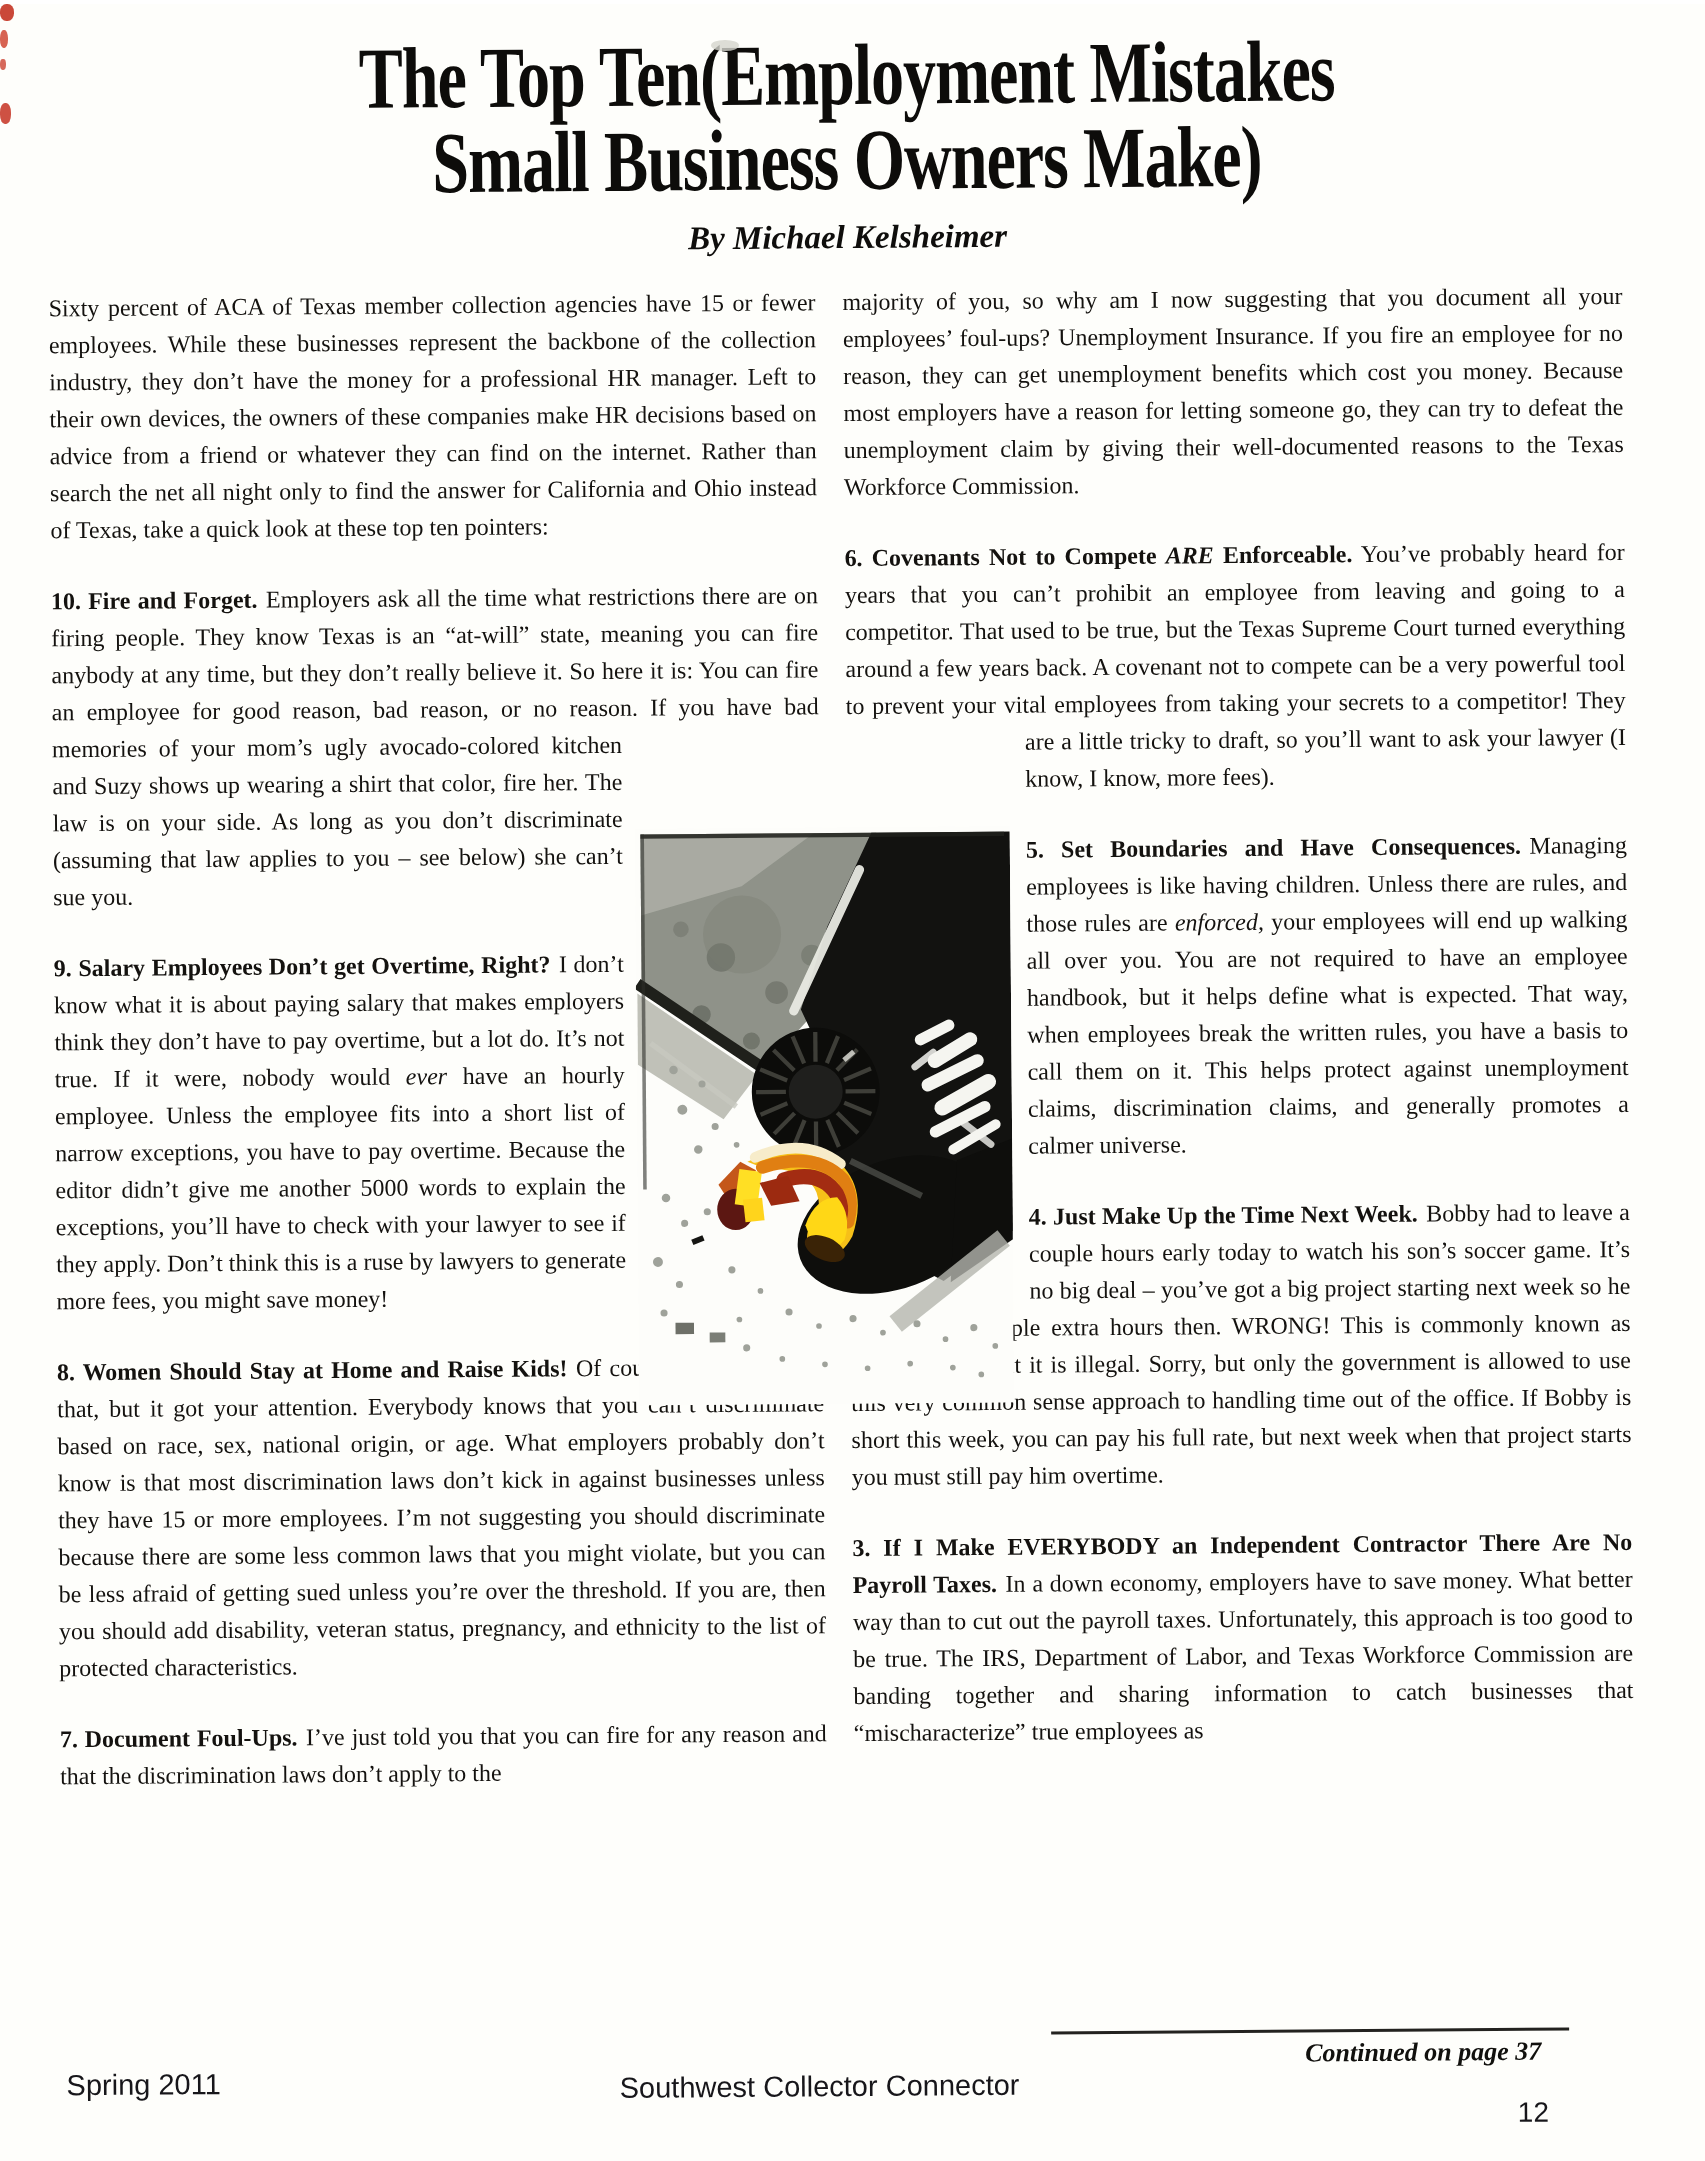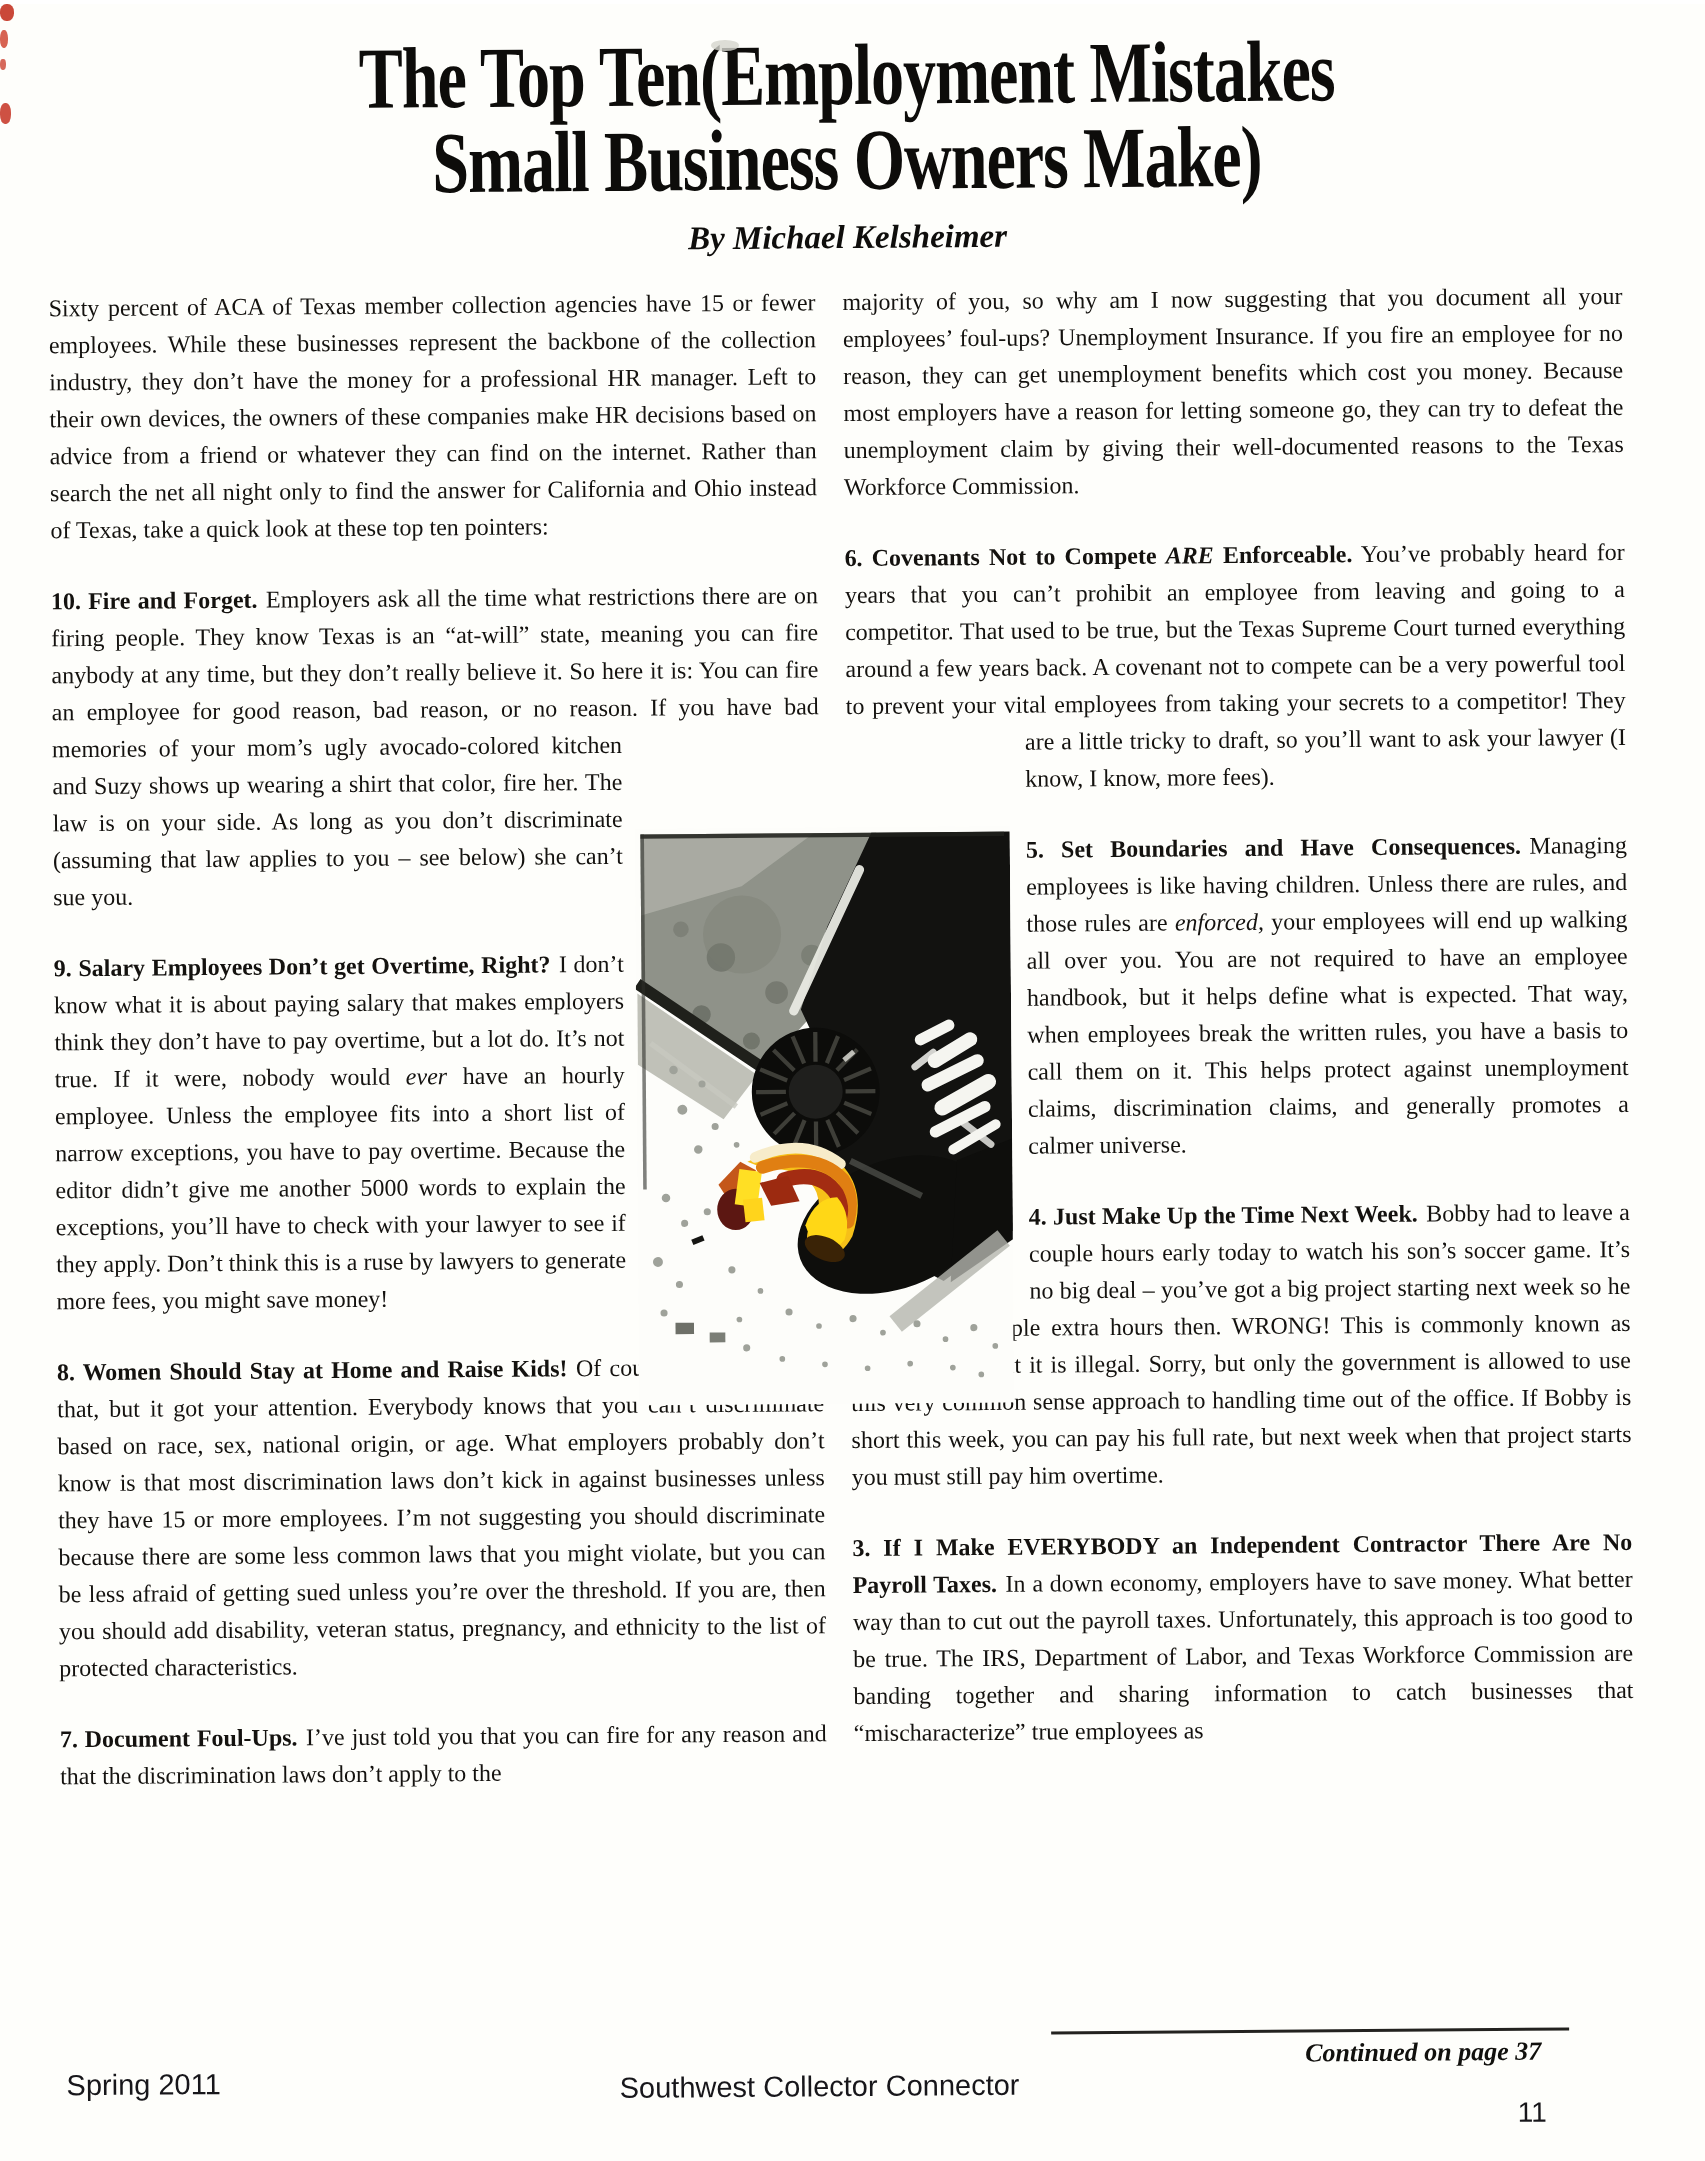--- a/index.html
+++ b/index.html
@@ -193,21 +193,21 @@
       </g>
 
       <rect x="8" y="8" width="512" height="6" fill="#20211c" opacity="0.85"></rect>
       <rect x="8" y="8" width="5" height="500" fill="#2d2e29" opacity="0.6"></rect>
     </svg>
 
     <div class="continued">Continued on page 37</div>
 
     <div class="footer-item f-season">Spring 2011</div>
     <div class="footer-item f-center">Southwest Collector Connector</div>
-    <div class="footer-item f-page">11</div>
+    <div class="footer-item f-page">12</div>
   </div>
 
   <div class="speck sp1"></div>
   <div class="speck sp2"></div>
   <div class="speck sp3"></div>
   <div class="speck sp4"></div>
   <div class="smudge"></div>
 </div>
 
 

